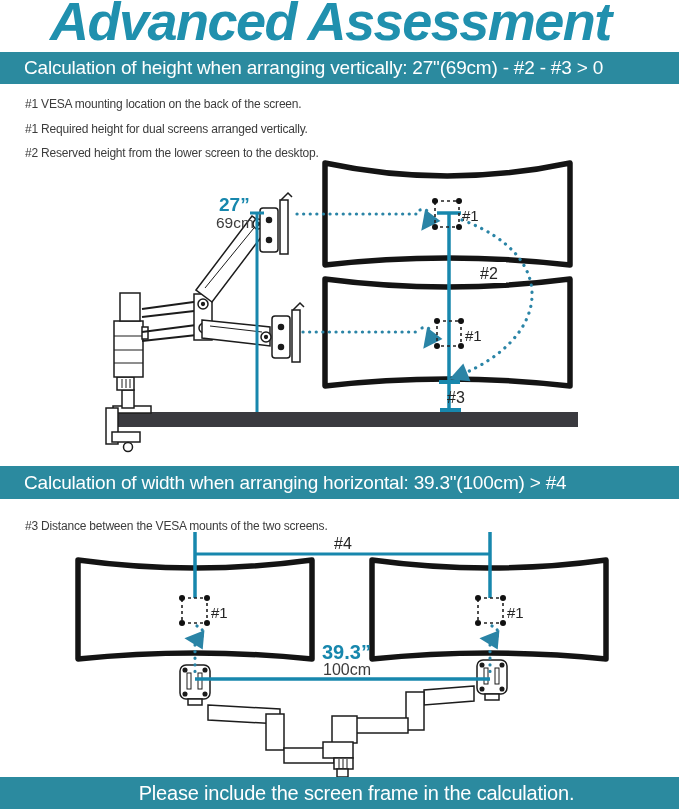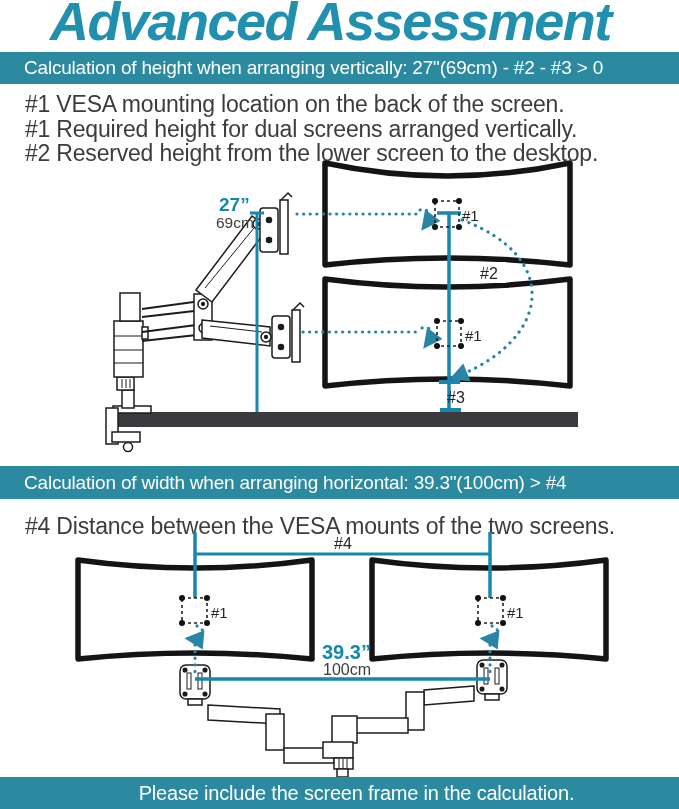--- a/index.html
+++ b/index.html
@@ -17,21 +17,21 @@
     color:#ffffff;display:flex;align-items:center;
     font-size:19px;letter-spacing:-0.2px;white-space:nowrap;padding-left:17px;
   }
   .banner-left{padding-left:24px;}
   .banner-center{justify-content:center;font-size:20px;}
   .banner1{top:52px;}
   .banner2{top:466px;height:33px;}
   .banner3{top:777px;height:32px;}
   .notes{
     position:absolute;left:25px;top:92px;color:#3c3c3c;
-    font-size:23px;line-height:24.5px;letter-spacing:-0.2px;white-space:nowrap;
+    font-size:12px;line-height:24.5px;letter-spacing:-0.2px;white-space:nowrap;
   }
   .notes4{top:514px;}
   .diagram{position:absolute;left:0;}
   .d1{top:160px;}
   .d2{top:528px;}
   svg text{font-family:"Liberation Sans",sans-serif;}
   .lbl{fill:#252525;}
   .lbl-teal{fill:#1787ad;font-weight:700;}
   .lbl-dark{fill:#3c3c3c;}
 </style>
@@ -173,21 +173,21 @@
     <text x="465" y="181" font-size="15" class="lbl">#1</text>
     <text x="480" y="119" font-size="16" class="lbl">#2</text>
     <text x="447" y="243" font-size="16" class="lbl">#3</text>
   </svg>
 
   <div class="banner banner-left banner2">
     <span>Calculation of width when arranging horizontal: 39.3"(100cm) &gt; #4</span>
   </div>
 
   <div class="notes notes4">
-    <div>#4 Distance between the VESA mounts of the two screens.</div>
+    <div>#3 Distance between the VESA mounts of the two screens.</div>
   </div>
 
   <svg class="diagram d2" width="679" height="249" viewBox="0 0 679 249">
     <defs>
       <marker id="arw2" markerWidth="7" markerHeight="7" refX="3.5" refY="3.5" orient="auto">
         <path d="M0.5,0.5 L6.5,3.5 L0.5,6.5 Z" fill="#2a84a6"></path>
       </marker>
     </defs>
 
     <path d="M78,32 Q195,48 312,32 L312,131 Q195,119 78,131 Z" fill="#ffffff" stroke="#141414" stroke-width="5.5" stroke-linejoin="round"></path>

